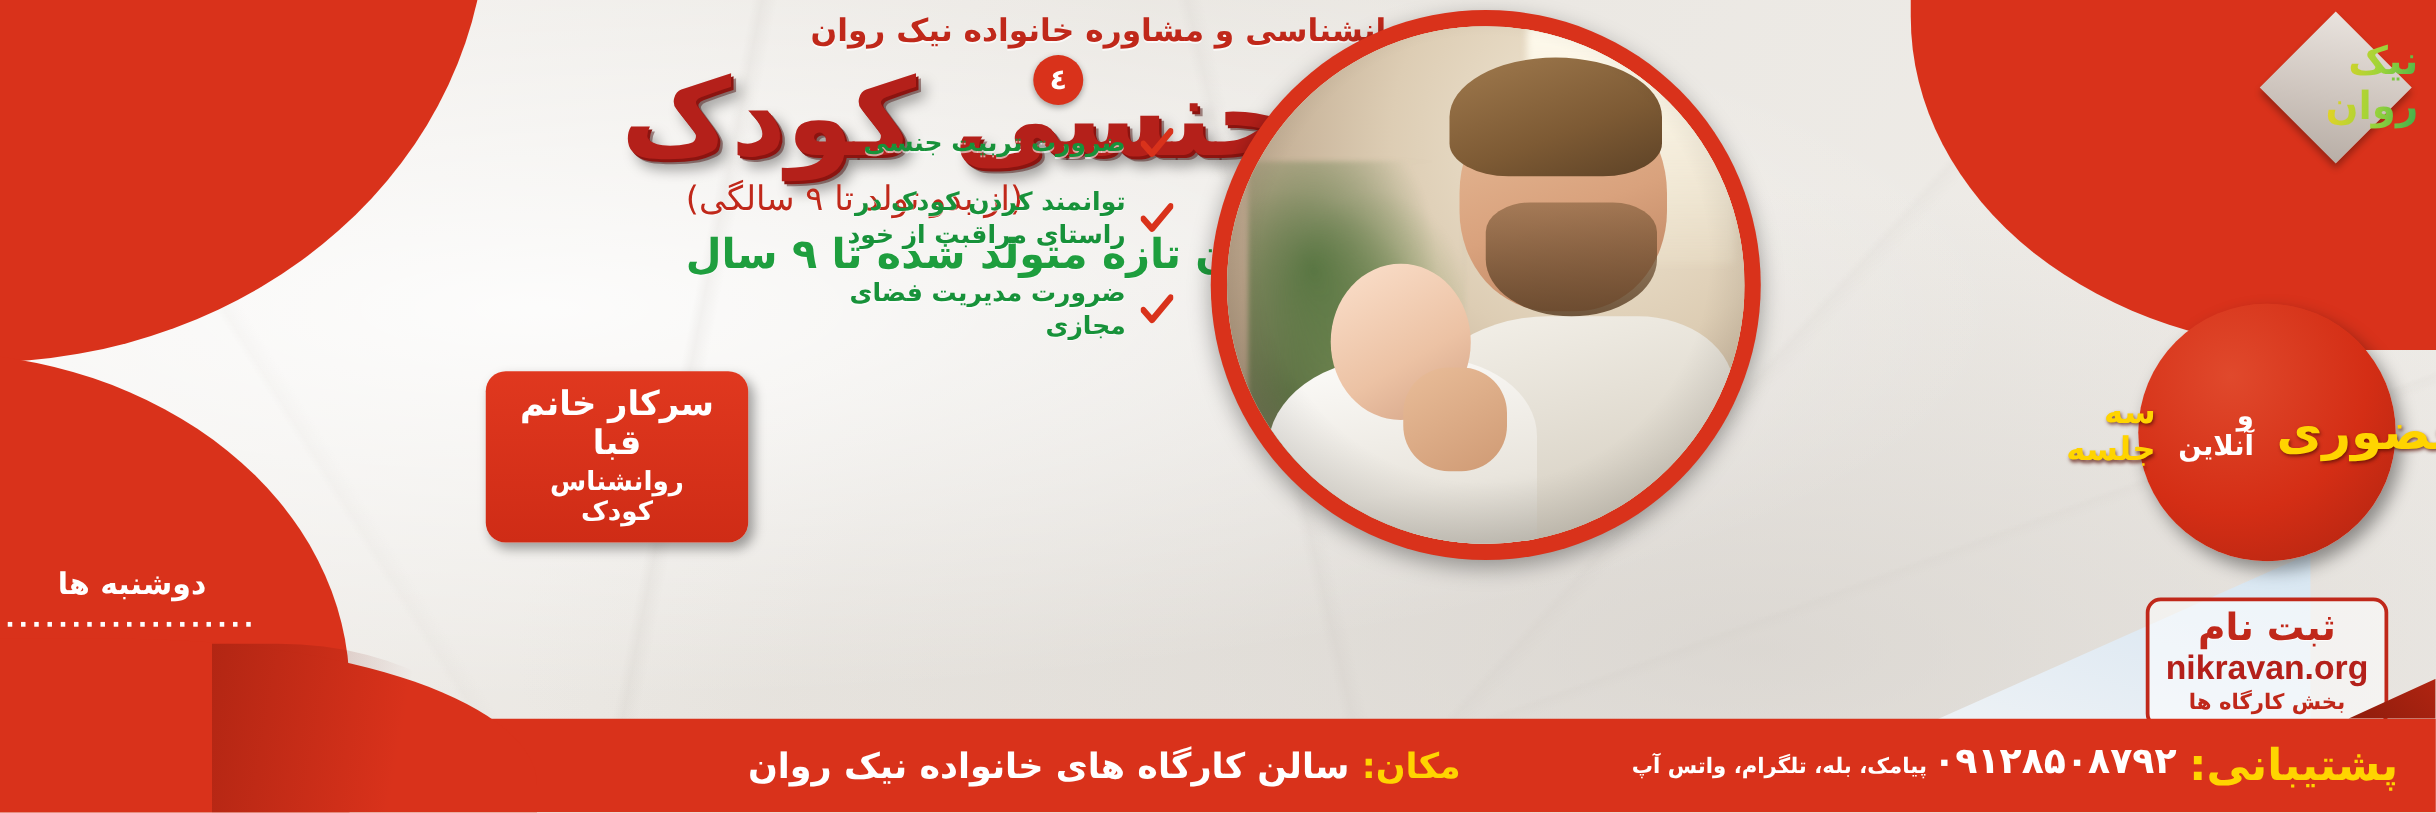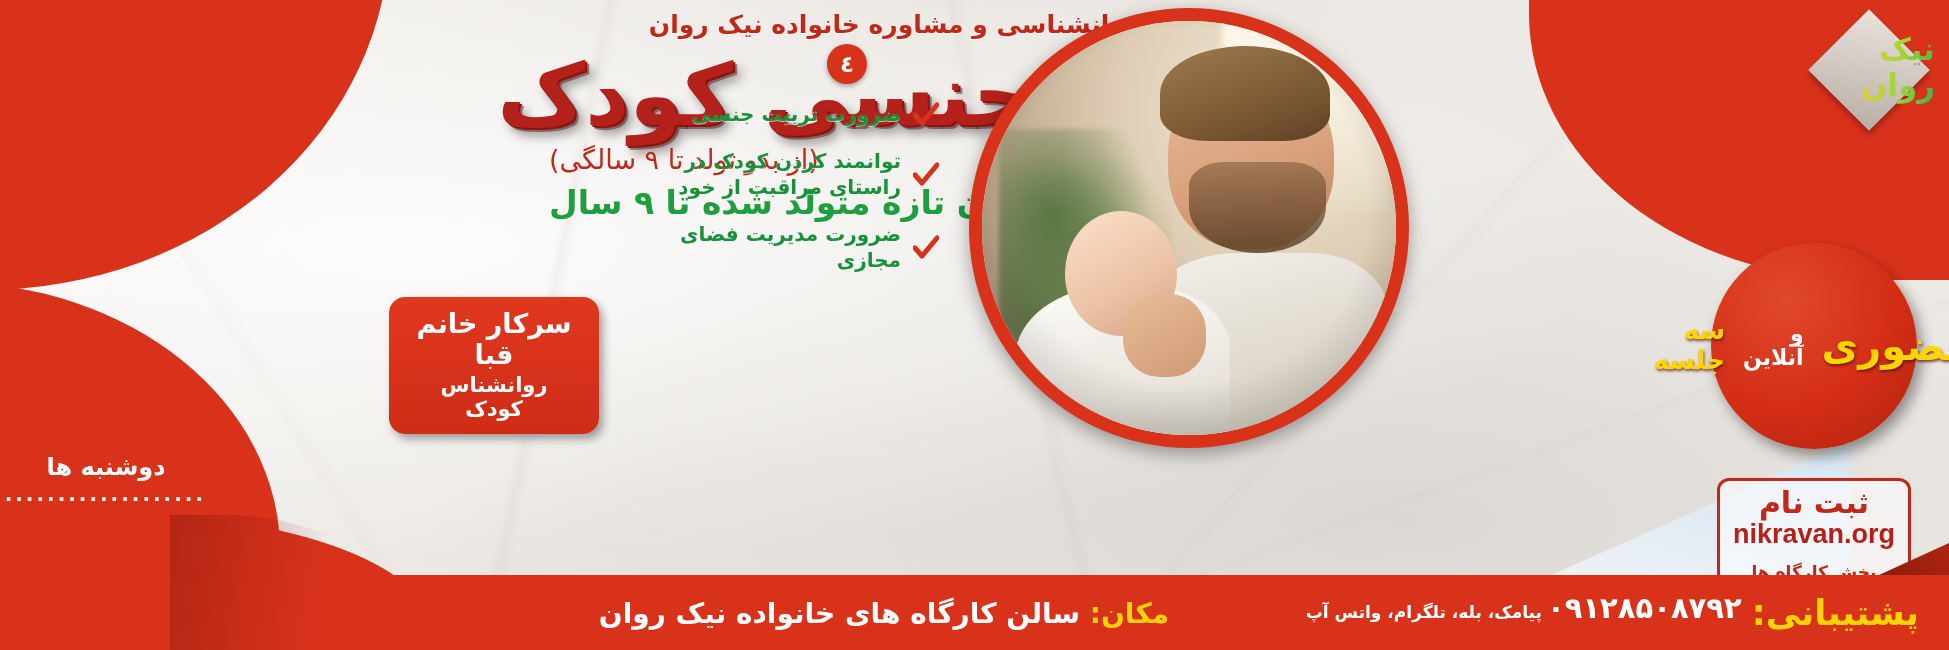--- a/index.html
+++ b/index.html
@@ -248,21 +248,21 @@
   .reg-box{
     position:absolute; right:38px; top:478px; width:194px; padding:5px 8px 8px;
     border:3px solid #c0281a; border-radius:12px;
     background:rgba(255,255,255,.55);
     text-align:center; direction:rtl;
   }
   .reg-title{ font-size:30px; font-weight:bold; color:#c0281a; line-height:1.1;
               text-shadow:0 1px 0 rgba(255,255,255,.8); }
   .reg-url{ font-size:27px; font-weight:bold; color:#b4201a; line-height:1.15;
             direction:ltr; font-family:"Liberation Sans", sans-serif; }
-  .reg-note{ font-size:17px; font-weight:bold; color:#c0281a; line-height:1.2; margin-top:12px; }
+  .reg-note{ font-size:17px; font-weight:bold; color:#c0281a; line-height:1.2; margin-top:2px; }
 
   
   .footer{
     position:absolute; left:0; right:0; bottom:0; height:75px;
     display:flex; align-items:center; direction:rtl; color:#fff;
   }
   .f-place{
     position:absolute; right:780px; top:50%; transform:translateY(-50%);
     font-size:28px; font-weight:bold; white-space:nowrap; direction:rtl;
   }

